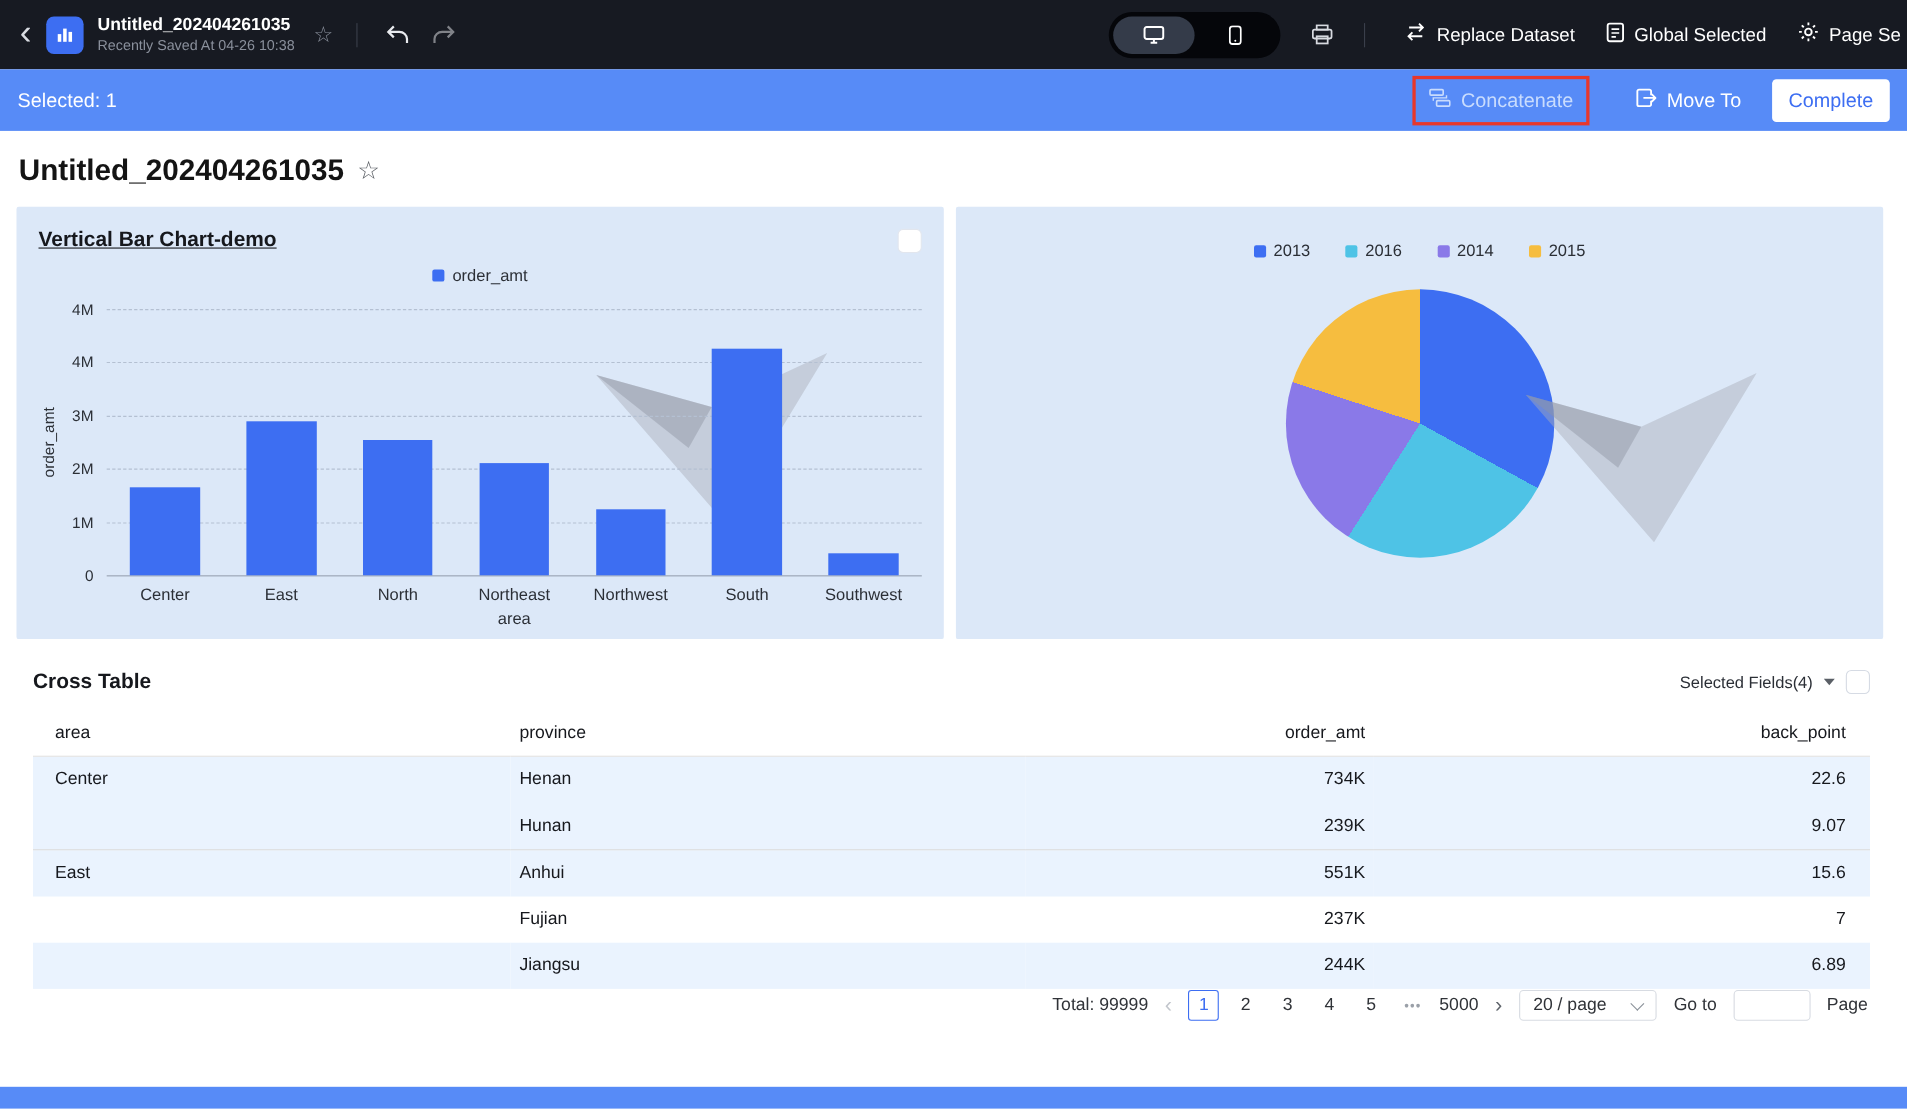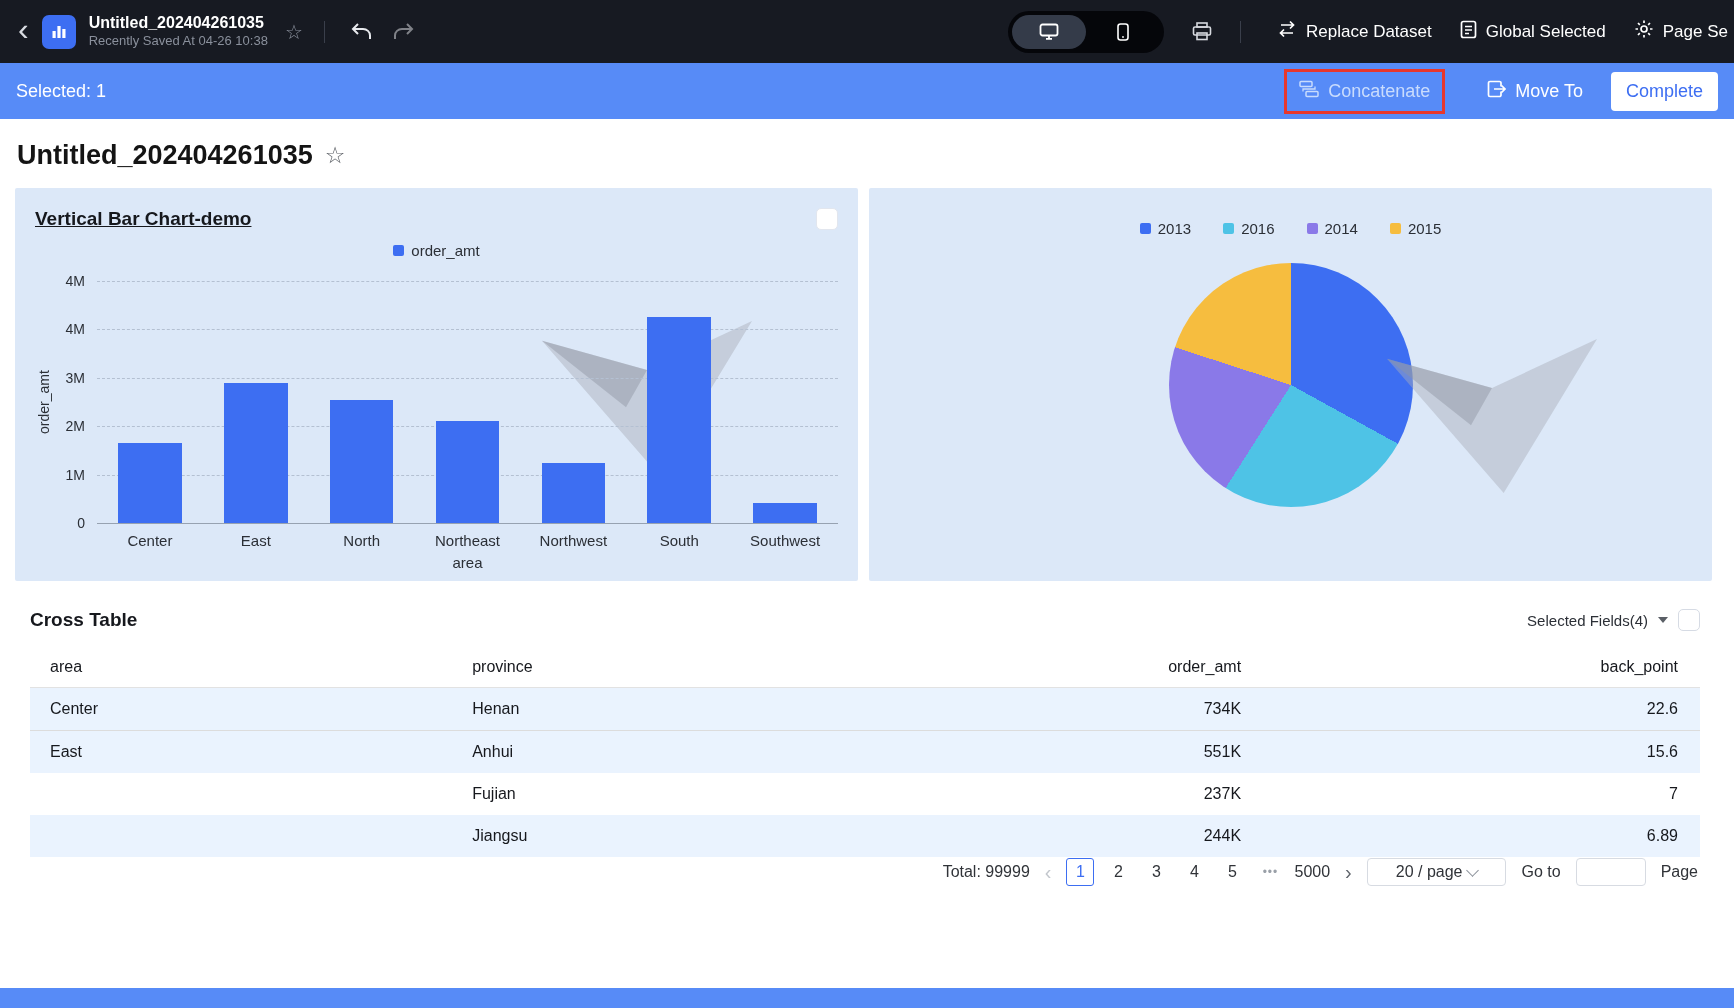--- a/index.html
+++ b/index.html
@@ -93,21 +93,21 @@
   tr.group-start{border-top:1px solid #dcdcdc;}
 
   
   .pagination{display:flex;justify-content:flex-end;align-items:center;gap:15px;margin-top:1px;font-size:16px;color:#303338;padding-right:2px;}
   .pg-prev{color:#c2c6cc;font-size:20px;line-height:1;}
   .pg-next{color:#5f646b;font-size:20px;line-height:1;}
   .pages{display:flex;gap:10px;align-items:center;}
   .page-num{min-width:28px;height:28px;line-height:28px;text-align:center;box-sizing:border-box;}
   .page-num.active{border:1px solid #3D6EF2;color:#3D6EF2;border-radius:3px;background:#fff;line-height:26px;}
   .page-num.dots{color:#9aa0a8;font-size:12px;letter-spacing:1px;}
-  .page-size-select{display:flex;align-items:center;gap:6px;border:1px solid #d7dbe2;border-radius:4px;padding:4px 28px;background:#fff;}
+  .page-size-select{display:flex;align-items:center;gap:24px;border:1px solid #d7dbe2;border-radius:4px;padding:4px 12px;background:#fff;}
   .chev-down{width:8px;height:8px;border-right:1.6px solid #8a9099;border-bottom:1.6px solid #8a9099;transform:rotate(45deg);margin-top:-4px;}
   .goto-input{width:70px;height:28px;border:1px solid #d7dbe2;border-radius:4px;background:#fff;box-sizing:border-box;font-family:inherit;}
 
   .bottom-bar{position:absolute;left:0;right:0;bottom:0;height:20px;background:#578BF7;}
 </style>
 </head>
 <body>
 
 <header class="topbar" data-interactable="false">
   <div class="tb-left">
@@ -350,20 +350,26 @@
             <th class="num" data-interactable="true">order_amt</th>
             <th class="num" data-interactable="true">back_point</th>
           </tr>
         </thead>
       <tbody id="ct-body">
           <tr class="shaded " data-interactable="false">
             <td data-interactable="false">Center</td>
             <td data-interactable="false">Henan</td>
             <td class="num" data-interactable="false">734K</td>
             <td class="num" data-interactable="false">22.6</td>
+          </tr>
+          <tr class="shaded " data-interactable="false">
+            <td data-interactable="false"></td>
+            <td data-interactable="false">Hunan</td>
+            <td class="num" data-interactable="false">239K</td>
+            <td class="num" data-interactable="false">9.07</td>
           </tr>
           <tr class="shaded group-start" data-interactable="false">
             <td data-interactable="false">East</td>
             <td data-interactable="false">Anhui</td>
             <td class="num" data-interactable="false">551K</td>
             <td class="num" data-interactable="false">15.6</td>
           </tr>
           <tr data-interactable="false">
             <td data-interactable="false"></td>
             <td data-interactable="false">Fujian</td>

